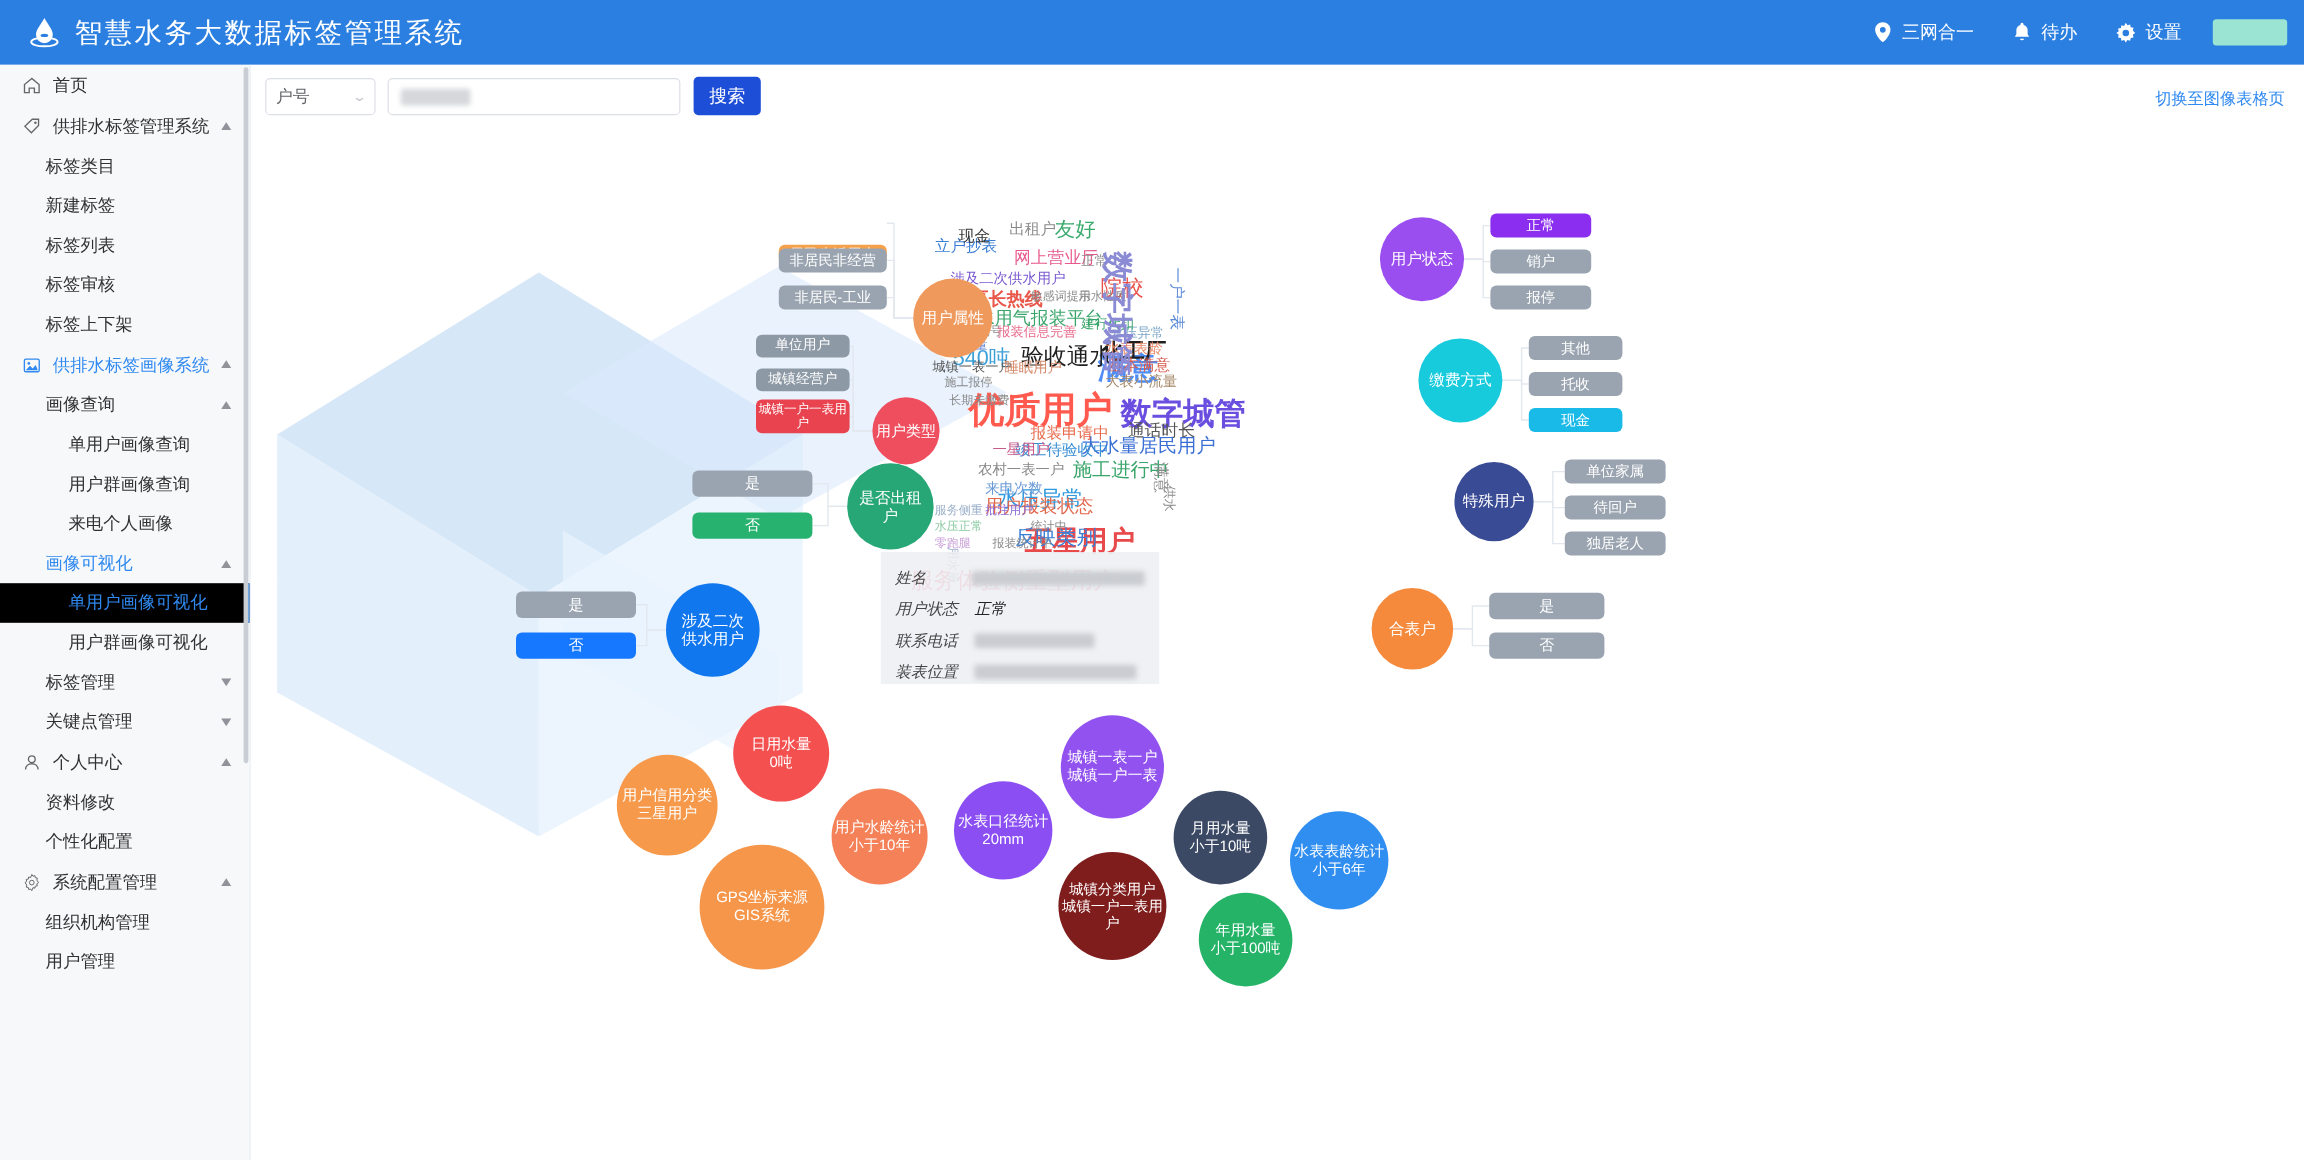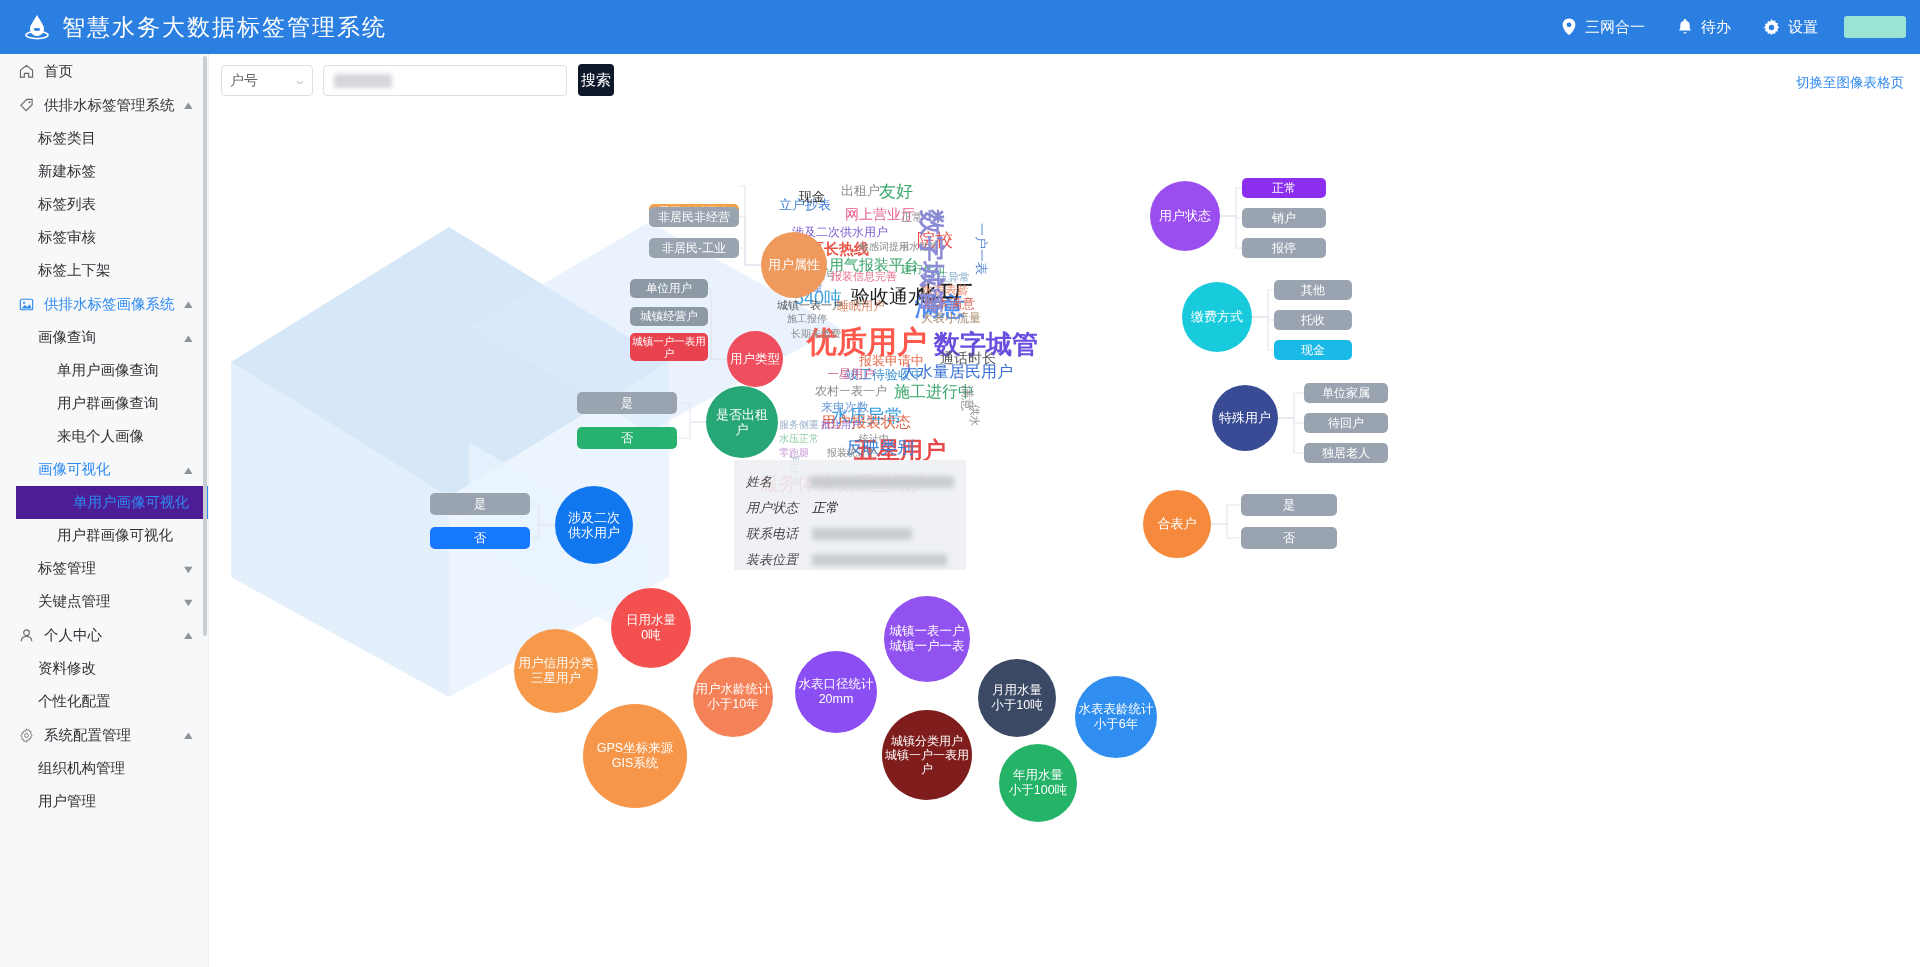--- a/index.html
+++ b/index.html
@@ -49,21 +49,21 @@
   .sb-row.lvl2 { padding-left: 38px; }
   .sb-row.lvl3 { padding-left: 57px; }
   .sb-row .ic { width: 17px; margin-right: 9px; display:flex; align-items:center; justify-content:center; color:#666; }
   .sb-row .txt { flex: 1; }
   .sb-row .arrow {
     margin-right: 14px; font-size: 11px; color: #909399; transform: scaleX(1.3);
   }
   .sb-row.active-blue { color: #2f89f0; }
   .sb-row.active-blue .ic { color: #2f89f0; }
   .sb-row.selected {
-    background: #4c1d95; color: #2f89f0; margin-left: 16px;
+    background: #000000; color: #2f89f0;
   }
   .sb-row.selected::after {
     content: ""; position: absolute; right: 0; top: 0; bottom: 0;
     width: 3px; background: #2f89f0;
   }
   .sb-scrollbar {
     position: absolute; right: 1px; top: 2px; width: 4px; height: 580px;
     background: #c9cdd4; border-radius: 3px;
   }
   
@@ -79,22 +79,22 @@
   .select-box .caret { color:#c0c4cc; font-size: 11px; transform: scaleX(1.4); }
   .search-input {
     position: absolute; left: 114px; top: 11px; width: 244px; height: 31px;
     border: 1px solid #dcdfe6; border-radius: 4px; background: #fff;
   }
   .blur-val {
     position: absolute; left: 10px; top: 8px; width: 58px; height: 14px;
     background: #d5d7da; border-radius: 2px; filter: blur(2.2px);
   }
   .search-btn {
-    position: absolute; left: 369px; top: 10px; width: 36px; height: 32px;
-    background: #0f172a; border-radius: 4px; color: #fff; font-size: 15px;
+    position: absolute; left: 369px; top: 10px; width: 56px; height: 32px;
+    background: #1d4ed8; border-radius: 4px; color: #fff; font-size: 15px;
     display: flex; align-items: center; justify-content: center; cursor: pointer;
   }
   .switch-link {
     position: absolute; right: 16px; top: 20px; font-size: 13.5px; color: #2f89f0;
     cursor: pointer; white-space: nowrap;
   }
   
   .canvas { position: absolute; top: 48px; left: 0; width: 1711px; height: 865px; overflow: hidden; }
   .wm-cube { position:absolute; left:10px; top:75px; width:1180px; height:520px; opacity:1; }
   .node {

